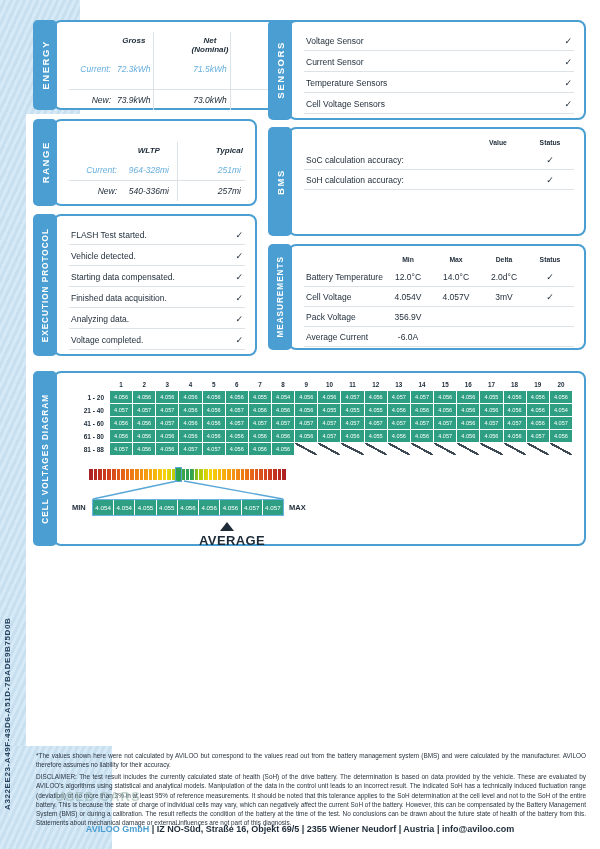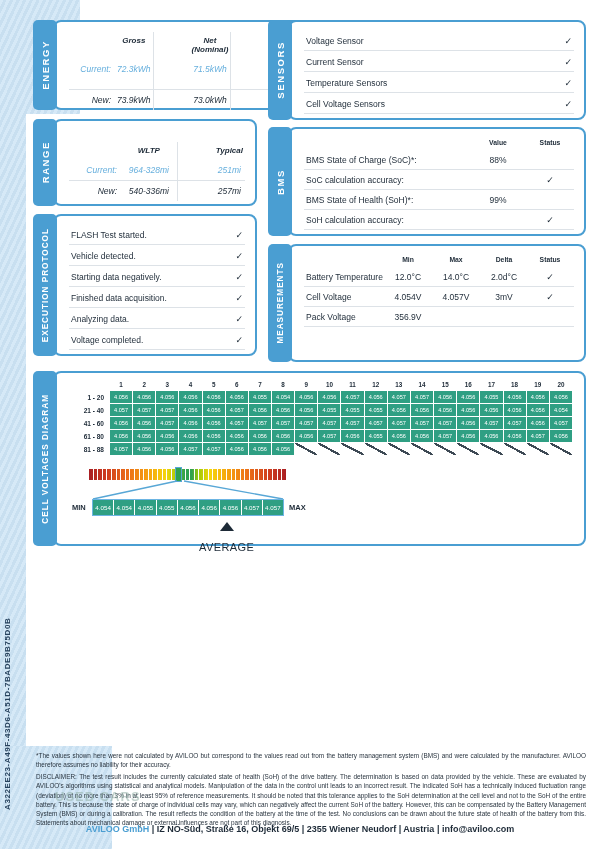--- a/index.html
+++ b/index.html
@@ -100,21 +100,21 @@
   .mm-cell{flex:1;background:var(--green);color:#fff;font-size:6.2px;
     display:flex;align-items:center;justify-content:center;}
   .mm-lab{position:absolute;font-size:7.5px;font-weight:bold;top:34px;}
   .mm-min{left:1px;}
   .mm-max{left:218px;}
   .avg-tri{
     position:absolute;left:149px;top:53px;width:0;height:0;
     border-left:7px solid transparent;border-right:7px solid transparent;
     border-bottom:9px solid #1d2a37;
   }
-  .avg-lab{position:absolute;left:128px;top:72px;font-size:11px;font-weight:normal;letter-spacing:.4px;}
+  .avg-lab{position:absolute;left:128px;top:64px;font-size:13px;font-weight:bold;letter-spacing:.4px;}
   
   .footnote,.disclaimer{
     position:absolute;left:36px;width:550px;
     font-size:6.4px;line-height:1.45;color:#29343f;text-align:justify;
   }
   .footnote{top:751px;}
   .disclaimer{top:772px;}
   .footer-line{
     position:absolute;left:0;top:824px;width:600px;text-align:center;
     font-size:9px;font-weight:bold;color:var(--dark);
@@ -124,21 +124,21 @@
     position:absolute;left:55px;top:789px;
     font-size:13px;font-weight:bold;letter-spacing:1px;
     color:rgba(145,175,165,.55);
   }
   
   #card-energy{left:33px;top:20px;width:224px;height:90px;}
   #card-range{left:33px;top:119px;width:224px;height:87px;}
   #card-protocol{left:33px;top:214px;width:224px;height:142px;}
   #card-sensors{left:268px;top:20px;width:318px;height:100px;}
   #card-bms{left:268px;top:127px;width:318px;height:109px;}
-  #card-meas{left:268px;top:244px;width:318px;height:118px;}
+  #card-meas{left:268px;top:244px;width:318px;height:106px;}
   #card-cv{left:33px;top:371px;width:553px;height:175px;}
 </style>
 </head>
 <body>
 
 <div class="stripe-bg bg-left"></div>
 <div class="stripe-bg bg-topleft"></div>
 <div class="stripe-bg bg-bottomleft"></div>
 <div class="uuid-vert">A322EE23-A49F-43D6-A51D-7BADE9B75D0B</div>
 
@@ -191,21 +191,21 @@
     <div id="protocol-rows">
         <div class="p-row">
           <span>FLASH Test started.</span>
           <span class="check">✓</span>
         </div>
         <div class="p-row">
           <span>Vehicle detected.</span>
           <span class="check">✓</span>
         </div>
         <div class="p-row">
-          <span>Starting data negatively.</span>
+          <span>Starting data compensated.</span>
           <span class="check">✓</span>
         </div>
         <div class="p-row">
           <span>Finished data acquisition.</span>
           <span class="check">✓</span>
         </div>
         <div class="p-row">
           <span>Analyzing data.</span>
           <span class="check">✓</span>
         </div>
@@ -248,33 +248,23 @@
       <span>BMS</span>
     </div>
   <div class="panel">
     <div class="cols-head">
       <span class="flex1"></span>
       <span class="w60">Value</span>
       <span class="w44">Status</span>
     </div>
     <div id="bms-rows">
         <div class="m-row">
-          <span class="flex1">BMS State of Charge (SoC)*:</span>
-          <span class="w60">88%</span>
-          <span class="w44 check"></span>
-        </div>
-        <div class="m-row">
           <span class="flex1">SoC calculation accuracy:</span>
           <span class="w60"></span>
           <span class="w44 check">✓</span>
-        </div>
-        <div class="m-row">
-          <span class="flex1">BMS State of Health (SoH)*:</span>
-          <span class="w60">99%</span>
-          <span class="w44 check"></span>
         </div>
         <div class="m-row">
           <span class="flex1">SoH calculation accuracy:</span>
           <span class="w60"></span>
           <span class="w44 check">✓</span>
         </div>
       </div>
   </div>
 </div>
 
@@ -301,20 +291,27 @@
         <div class="m-row">
           <span class="flex1">Cell Voltage</span>
           <span class="w48">4.054V</span>
           <span class="w48">4.057V</span>
           <span class="w48">3mV</span>
           <span class="w44 check">✓</span>
         </div>
         <div class="m-row">
           <span class="flex1">Pack Voltage</span>
           <span class="w48">356.9V</span>
+          <span class="w48"></span>
+          <span class="w48"></span>
+          <span class="w44 check"></span>
+        </div>
+        <div class="m-row">
+          <span class="flex1">Average Current</span>
+          <span class="w48">-6.0A</span>
           <span class="w48"></span>
           <span class="w48"></span>
           <span class="w44 check"></span>
         </div>
       </div>
   </div>
 </div>
 
 <div class="card" id="card-cv">
   <div class="tab">

